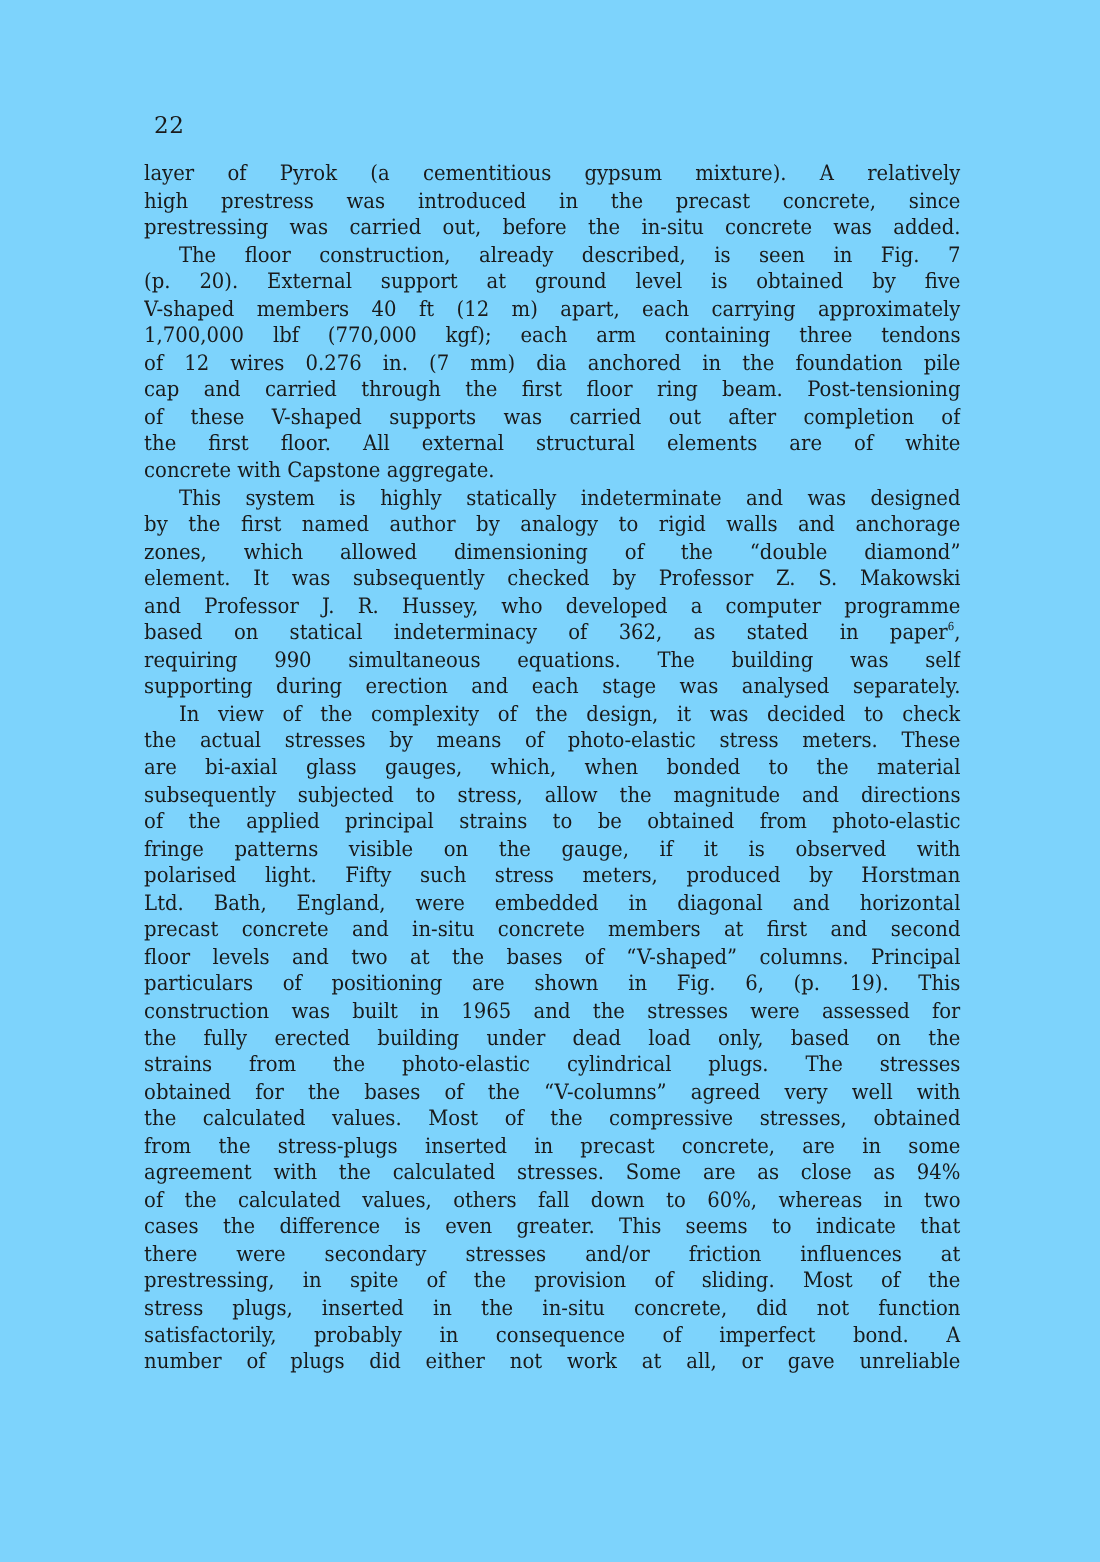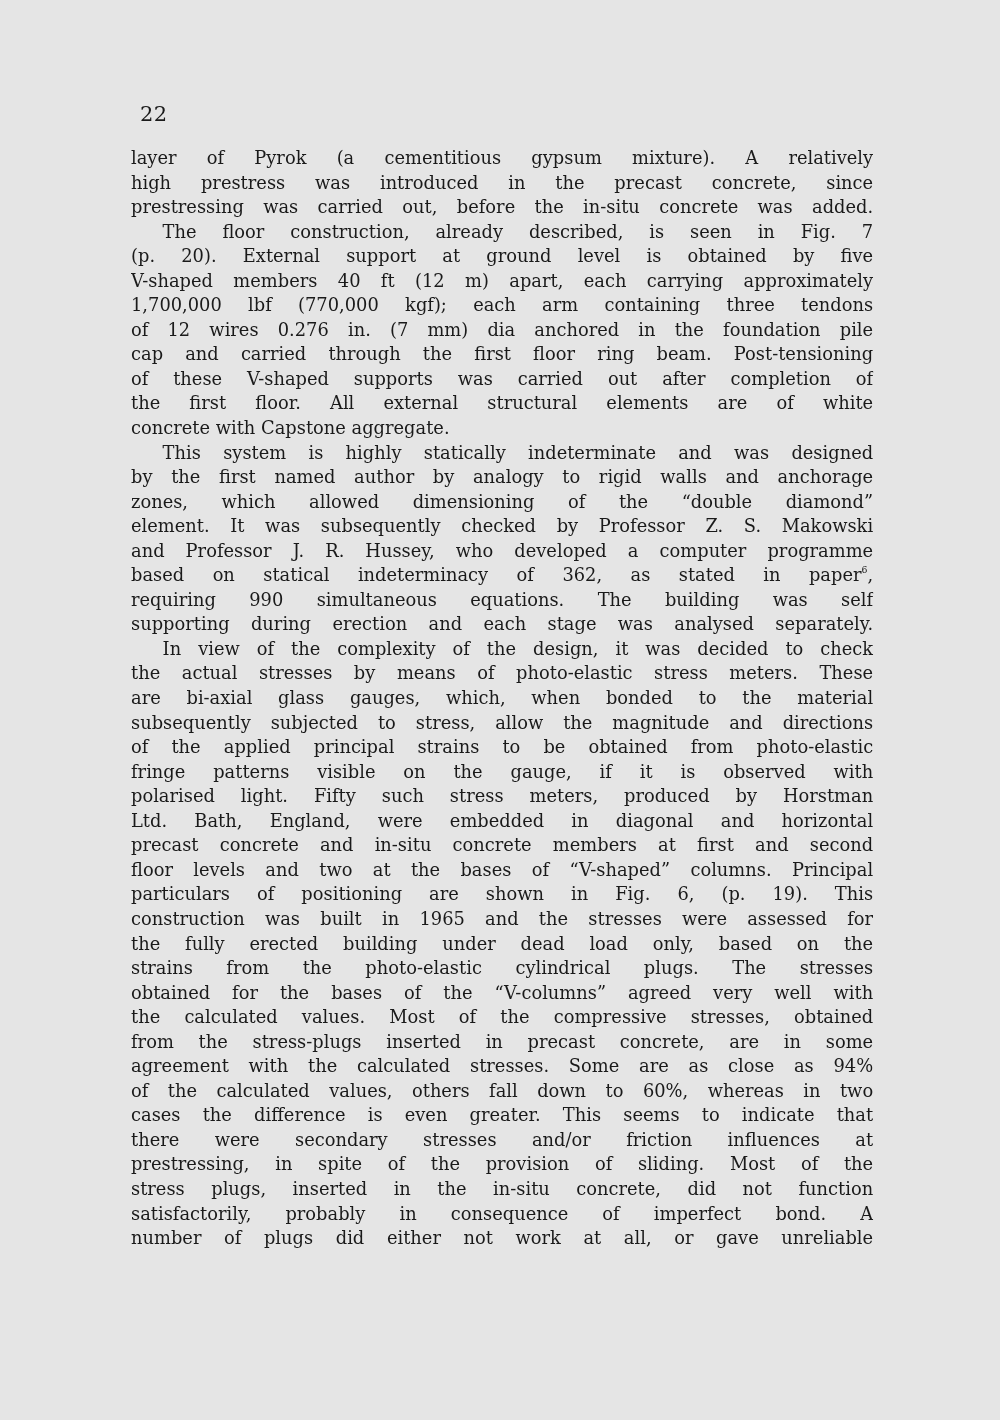--- a/index.html
+++ b/index.html
@@ -1,17 +1,17 @@
 <!DOCTYPE html>
 <html><head>
   <meta charset="utf-8">
   <style>
     html, body { margin: 0; padding: 0; background: #ffffff; }
     body { width: 1000px; height: 1420px; position: relative; overflow: hidden; }
-    .page { position: absolute; left: 0; top: 0; width: 1000px; height: 1420px; background: #e5e5e5; }
+    .page { position: absolute; left: 0; top: 0; width: 1000px; height: 1420px; background: #7dd3fc; }
     .page-number {
       position: absolute; left: 140px; top: 102px;
       font-family: "DejaVu Serif", "Liberation Serif", serif;
       font-size: 21px; color: #1a1a1a; letter-spacing: 0.5px;
     }
     .body-text {
       position: absolute; left: 131px; top: 146px; width: 742px;
       font-family: "DejaVu Serif", "Liberation Serif", serif;
       font-size: 19.2px; color: #1a1a1a;
       transform: scaleX(0.93); transform-origin: left top;

